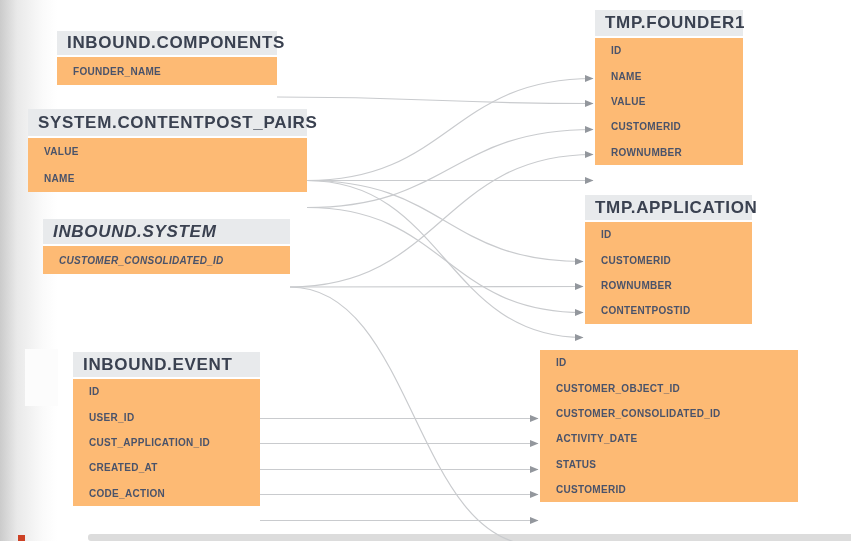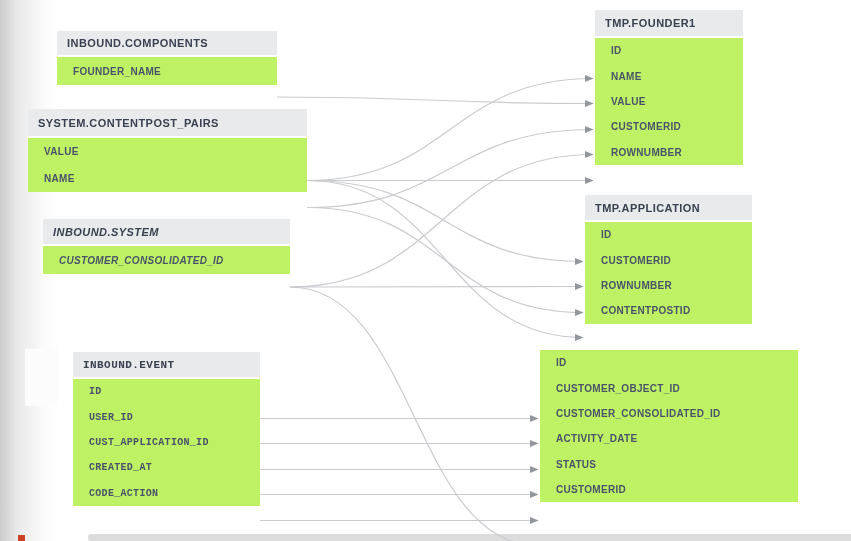--- a/index.html
+++ b/index.html
@@ -11,35 +11,35 @@
     background:linear-gradient(to right,#cbcbcb 0,#e9e9e9 30%,#fafafa 75%,#ffffff 100%);}
   .left-notch{position:absolute;left:25px;top:349px;width:33px;height:57px;background:#fcfcfc;}
   .h-scrollbar{position:absolute;left:88px;top:534px;width:763px;height:7px;background:#dcdcdc;border-radius:3px 0 0 3px;}
   .red-sliver{position:absolute;left:18px;top:535px;width:7px;height:6px;background:#cc4125;}
 
   
   svg.wires{position:absolute;left:0;top:0;pointer-events:none;}
 
   
   .table{position:absolute;font-size:10px;}
-  .thead{background:#e8eaec;color:#3a4150;font-weight:700;font-size:11px;letter-spacing:.04em;
+  .thead{background:#e8eaec;color:#3a4150;font-weight:700;font-size:17px;letter-spacing:.04em;
     padding-left:10px;display:flex;align-items:center;border-bottom:2px solid #ffffff;box-sizing:border-box;}
-  .tbody{background:#bef264;}
+  .tbody{background:#fdba74;}
   .row{color:#4a536a;font-weight:700;letter-spacing:.03em;padding-left:16px;display:flex;align-items:center;box-sizing:border-box;}
 
   #t-components{left:57px;top:31px;width:220px;}
   #t-components .thead{height:26px;} #t-components .row{height:28px;}
 
   #t-contentpost{left:28px;top:109px;width:279px;}
   #t-contentpost .thead{height:29px;} #t-contentpost .row{height:27px;}
 
   #t-system{left:43px;top:219px;width:247px;font-style:italic;}
   #t-system .thead{height:27px;} #t-system .row{height:28px;}
 
-  #t-event{left:73px;top:352px;width:187px;font-family:Liberation Mono, monospace;}
+  #t-event{left:73px;top:352px;width:187px;}
   #t-event .thead{height:27px;} #t-event .row{height:25.4px;}
 
   #t-founder1{left:595px;top:10px;width:148px;}
   #t-founder1 .thead{height:28px;} #t-founder1 .row{height:25.4px;}
 
   #t-application{left:585px;top:195px;width:167px;}
   #t-application .thead{height:27px;} #t-application .row{height:25.4px;}
 
   #t-bridge{left:540px;top:350px;width:258px;}
   #t-bridge .thead{height:28px;} #t-bridge .row{height:25.4px;}

